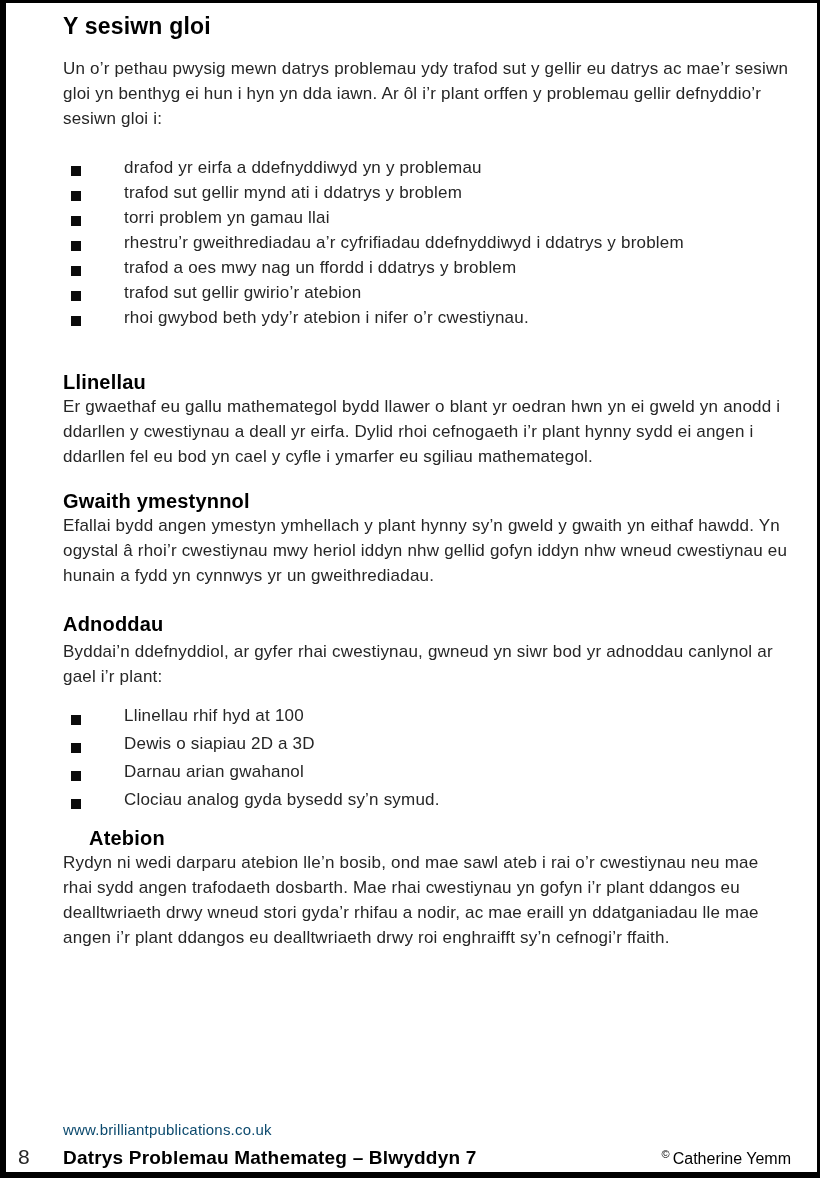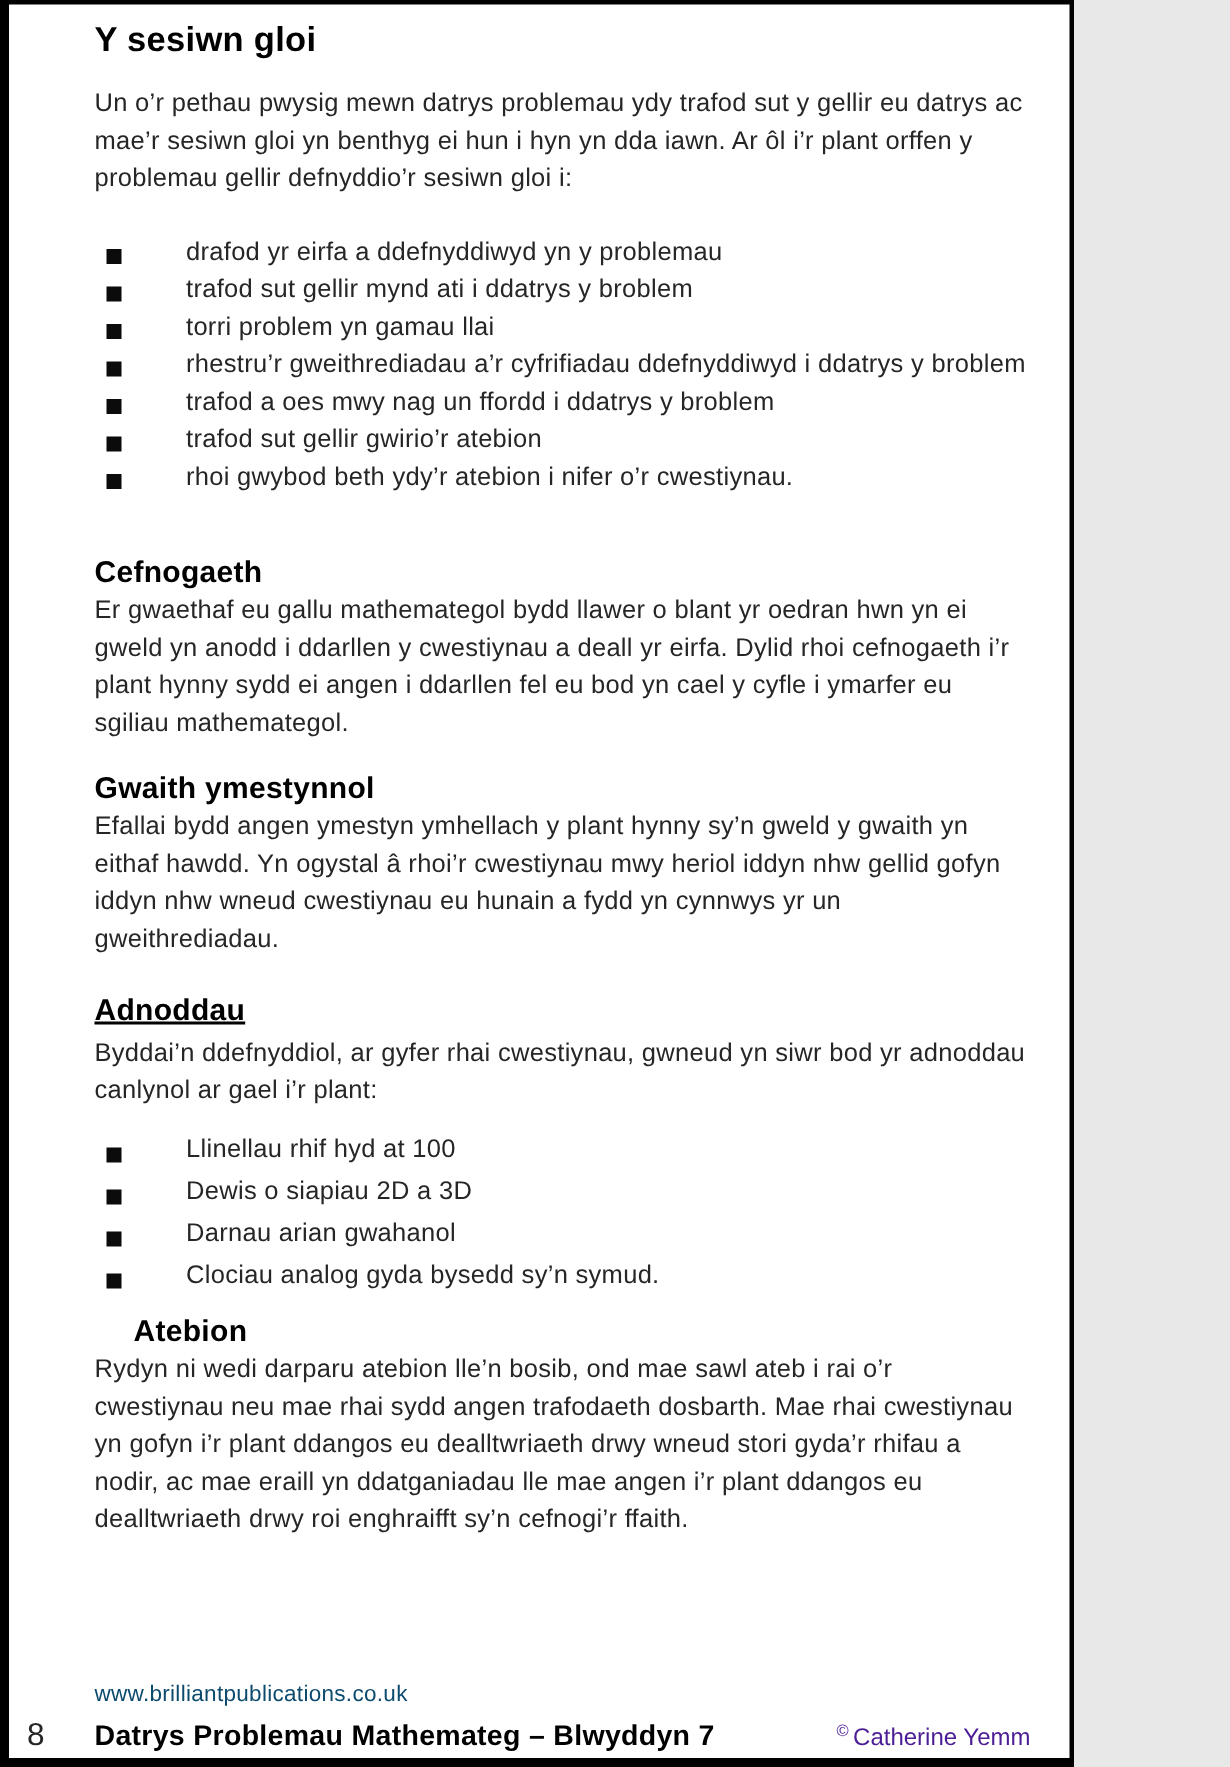--- a/index.html
+++ b/index.html
@@ -1,18 +1,18 @@
 <!DOCTYPE html>
 <html><head>
 <meta charset="utf-8">
 <style>
   html, body { margin: 0; padding: 0; background: #e8e8e8; }
   .page {
     position: relative;
-    width: 716px;
+    width: 820px;
     height: 1178px;
     box-sizing: border-box;
     background: #ffffff;
     border-top: 3px solid #000;
     border-right: 3px solid #000;
     border-bottom: 6px solid #000;
     border-left: 6px solid #000;
     font-family: "Liberation Sans", sans-serif;
     color: #262626;
     overflow: hidden;
@@ -62,21 +62,21 @@
   .section-heading {
     margin: 0;
     font-size: 20px;
     line-height: 23px;
     font-weight: bold;
     color: #000;
     letter-spacing: 0.2px;
   }
   .s-cefnogaeth { margin-top: 41px; }
   .s-gwaith     { margin-top: 21px; }
-  .s-adnoddau   { margin-top: 25px; text-decoration: underline; }
+  .s-adnoddau   { margin-top: 25px; }
   .s-atebion    { margin-top: 13px; margin-left: 26px; }
   .heading-gap  { margin-top: 3px; }
 
   .footer { position: absolute; left: 0; right: 0; bottom: 3px; }
   .footer-url {
     margin-left: 57px;
     font-size: 15px;
     line-height: 20px;
     letter-spacing: 0.2px;
     color: #0c4a6e;
@@ -98,21 +98,21 @@
     flex: 1;
     font-size: 19px;
     font-weight: bold;
     color: #000;
     letter-spacing: 0.2px;
   }
   .copyright {
     flex: none;
     padding-right: 26px;
     font-size: 16px;
-    color: #4c1d95;
+    color: #000000;
   }
   .copyright .c-sym {
     font-size: 11px;
     vertical-align: super;
     margin-right: 3px;
   }
 </style>
 </head>
 <body>
 
@@ -146,21 +146,21 @@
       <li>
         <span class="sq"></span>
         <span class="li-text">trafod sut gellir gwirio’r atebion</span>
       </li>
       <li>
         <span class="sq"></span>
         <span class="li-text">rhoi gwybod beth ydy’r atebion i nifer o’r cwestiynau.</span>
       </li>
     </ul>
 
-    <h2 class="section-heading s-cefnogaeth">Cefnogaeth</h2>
+    <h2 class="section-heading s-cefnogaeth">Llinellau</h2>
     <p class="para">Er gwaethaf eu gallu mathemategol bydd llawer o blant yr oedran hwn yn ei gweld yn anodd i ddarllen y cwestiynau a deall yr eirfa. Dylid rhoi cefnogaeth i’r plant hynny sydd ei angen i ddarllen fel eu bod yn cael y cyfle i ymarfer eu sgiliau mathemategol.</p>
 
     <h2 class="section-heading s-gwaith">Gwaith ymestynnol</h2>
     <p class="para">Efallai bydd angen ymestyn ymhellach y plant hynny sy’n gweld y gwaith yn eithaf hawdd. Yn ogystal â rhoi’r cwestiynau mwy heriol iddyn nhw gellid gofyn iddyn nhw wneud cwestiynau eu hunain a fydd yn cynnwys yr un gweithrediadau.</p>
 
     <h2 class="section-heading s-adnoddau">Adnoddau</h2>
     <p class="para heading-gap">Byddai’n ddefnyddiol, ar gyfer rhai cwestiynau, gwneud yn siwr bod yr adnoddau canlynol ar gael i’r plant:</p>
 
     <ul class="sq-list list-2">
       <li>

